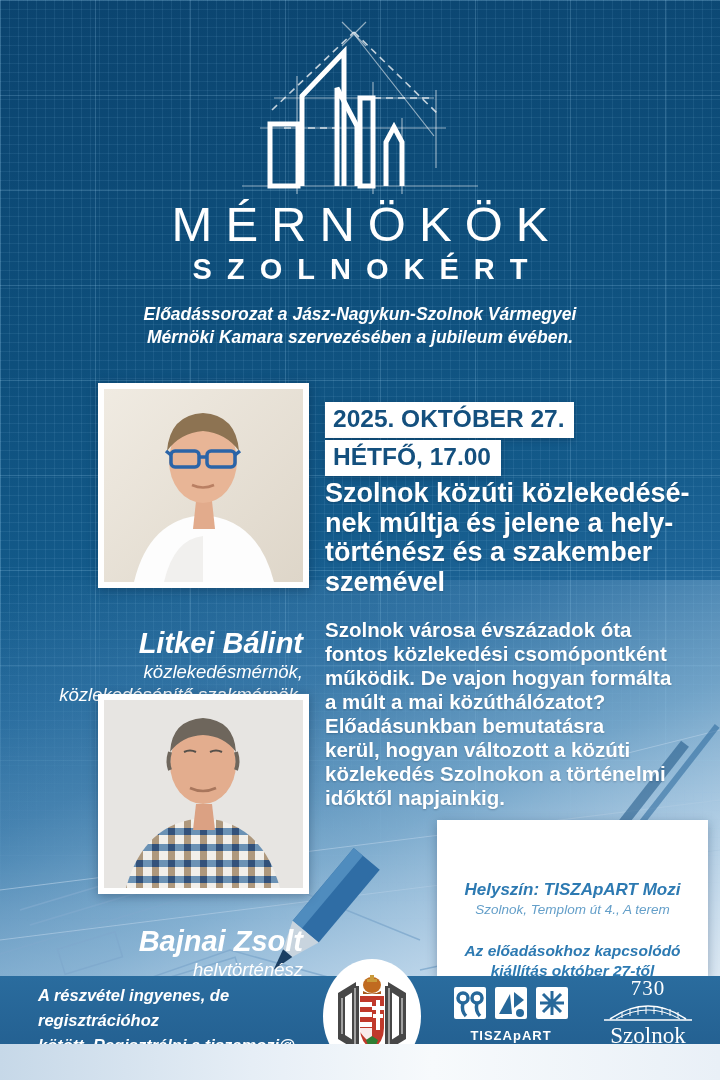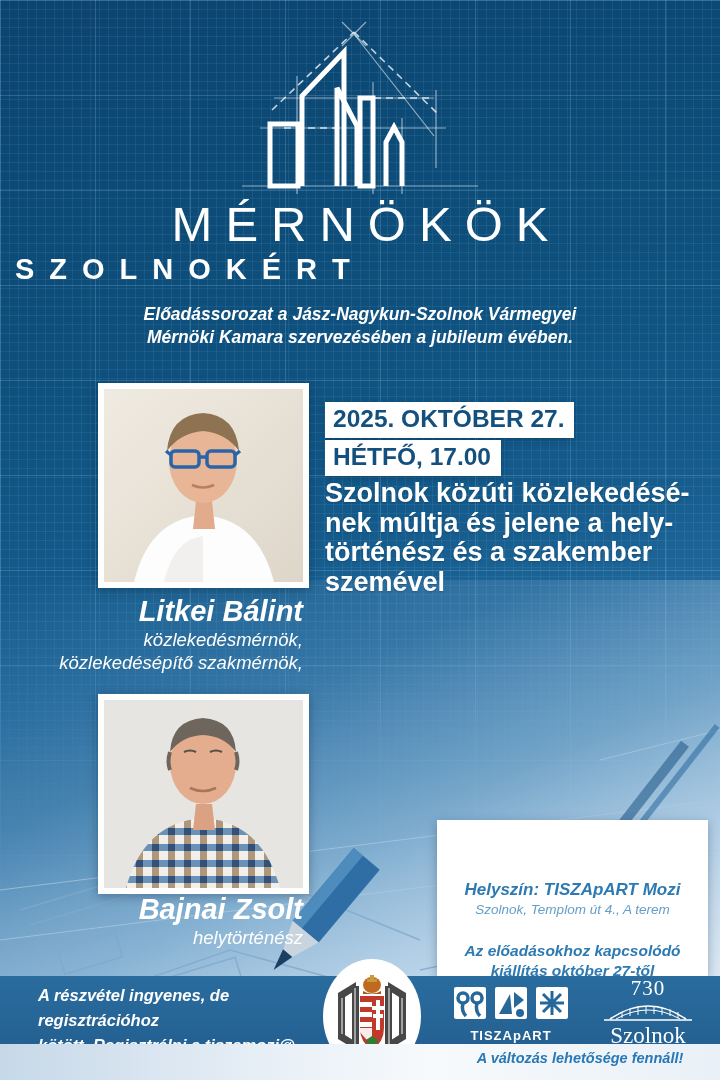--- a/index.html
+++ b/index.html
@@ -19,28 +19,28 @@
       repeating-linear-gradient(to bottom,rgba(160,210,240,.22) 0 1px,transparent 1px 95px);
     -webkit-mask-image:linear-gradient(to bottom,#000 0%,#000 55%,rgba(0,0,0,.35) 72%,transparent 86%);
     mask-image:linear-gradient(to bottom,#000 0%,#000 55%,rgba(0,0,0,.35) 72%,transparent 86%);
   }
   .bg-photo{left:0;right:0;top:580px;bottom:0;
     background:linear-gradient(155deg,rgba(255,255,255,0) 0%,rgba(120,165,205,.25) 30%,rgba(150,190,220,.6) 52%,rgba(190,215,235,.85) 70%,#e8f0f7 95%);}
   .bg-decor{left:0;top:640px;width:720px;height:440px;}
   
   .logo-arch{left:224px;top:18px;width:272px;height:178px;}
   .title1{top:196px;left:0;width:720px;text-align:center;font-size:49px;font-weight:400;letter-spacing:13px;text-indent:13px;}
-  .title2{top:253px;left:0;width:720px;text-align:left;font-size:29px;font-weight:700;letter-spacing:15px;text-indent:15px;}
+  .title2{top:253px;left:0;width:720px;text-align:center;font-size:29px;font-weight:700;letter-spacing:15px;text-indent:15px;}
   .subtitle{top:303px;left:40px;width:640px;text-align:center;font-style:italic;font-weight:700;font-size:17.5px;line-height:23px;white-space:pre-line;}
   
   .photo-frame{background:#fff;padding:6px;box-sizing:border-box;box-shadow:0 2px 10px rgba(5,30,55,.35);}
   .photo1{left:98px;top:383px;width:211px;height:205px;}
   .photo2{left:98px;top:694px;width:211px;height:200px;}
   .photo-frame svg{display:block;width:100%;height:100%;}
-  .speaker-block{left:0;width:303px;text-align:right;}
+  .speaker-block{left:0;width:303px;text-align:right;margin-top:32px;}
   .sp1{top:594px;}
   .sp2{top:892px;}
   .speaker-name{font-size:29px;font-weight:800;font-style:italic;line-height:34px;}
   .speaker-role{font-size:18.5px;font-style:italic;font-weight:400;line-height:23px;white-space:pre-line;}
   
   .badge{position:absolute;background:#fff;color:#14507e;font-weight:800;padding:3px 10px 5px 8px;box-shadow:0 2px 6px rgba(5,30,55,.3);}
   .badge1{left:325px;top:402px;font-size:24.5px;}
   .badge2{left:325px;top:440px;font-size:24.5px;}
   .talk-title{left:325px;top:479px;width:390px;font-size:27px;font-weight:800;line-height:29.5px;white-space:pre-line;text-shadow:0 1px 2px rgba(5,30,55,.3);}
   .talk-desc{left:325px;top:618px;width:395px;font-size:20.5px;font-weight:700;line-height:24px;white-space:pre-line;text-shadow:0 1px 2px rgba(5,30,55,.25);}
@@ -188,20 +188,28 @@
     <div class="speaker-role">helytörténész</div>
   </div>
 
   <div class="badge badge1">2025. OKTÓBER 27.</div>
   <div class="badge badge2">HÉTFŐ, 17.00</div>
 
   <div class="abs talk-title">Szolnok közúti közlekedésé-
 nek múltja és jelene a hely-
 történész és a szakember
 szemével</div>
+  <div class="abs talk-desc">Szolnok városa évszázadok óta
+fontos közlekedési csomópontként
+működik. De vajon hogyan formálta
+a múlt a mai közúthálózatot?
+Előadásunkban bemutatásra
+kerül, hogyan változott a közúti
+közlekedés Szolnokon a történelmi
+időktől napjainkig.</div>
 
   <div class="abs venue-box">
     <div class="venue-line1">Helyszín: TISZApART Mozi</div>
     <div class="venue-line2">Szolnok, Templom út 4., A terem</div>
     <div class="venue-note">Az előadásokhoz kapcsolódó
 kiállítás október 27-től
 megnézhető a Tisza Mozi
 Art Caféban.</div>
   </div>
 
@@ -273,15 +281,14 @@
       <path d="M18 20 Q50 2 82 20" stroke="#ffffff" stroke-width="1" fill="none"></path>
       <g stroke="#ffffff" stroke-width="1">
         <path d="M24 19 V13 M32 17 V10 M40 16 V8 M48 15 V7 M56 15 V7 M64 16 V8 M72 17 V10 M80 19 V13"></path>
       </g>
       <path d="M6 21 H94" stroke="#ffffff" stroke-width="1.4"></path>
     </svg>
     <div style="font-family:'Liberation Serif',serif;font-size:23px;margin-top:-2px;">Szolnok</div>
   </div>
 
   <div class="abs footer-strip"></div>
-  <div class="abs tagline">A változás lehetősége fennáll!</div>
 
 </div>
 
 </body></html>

